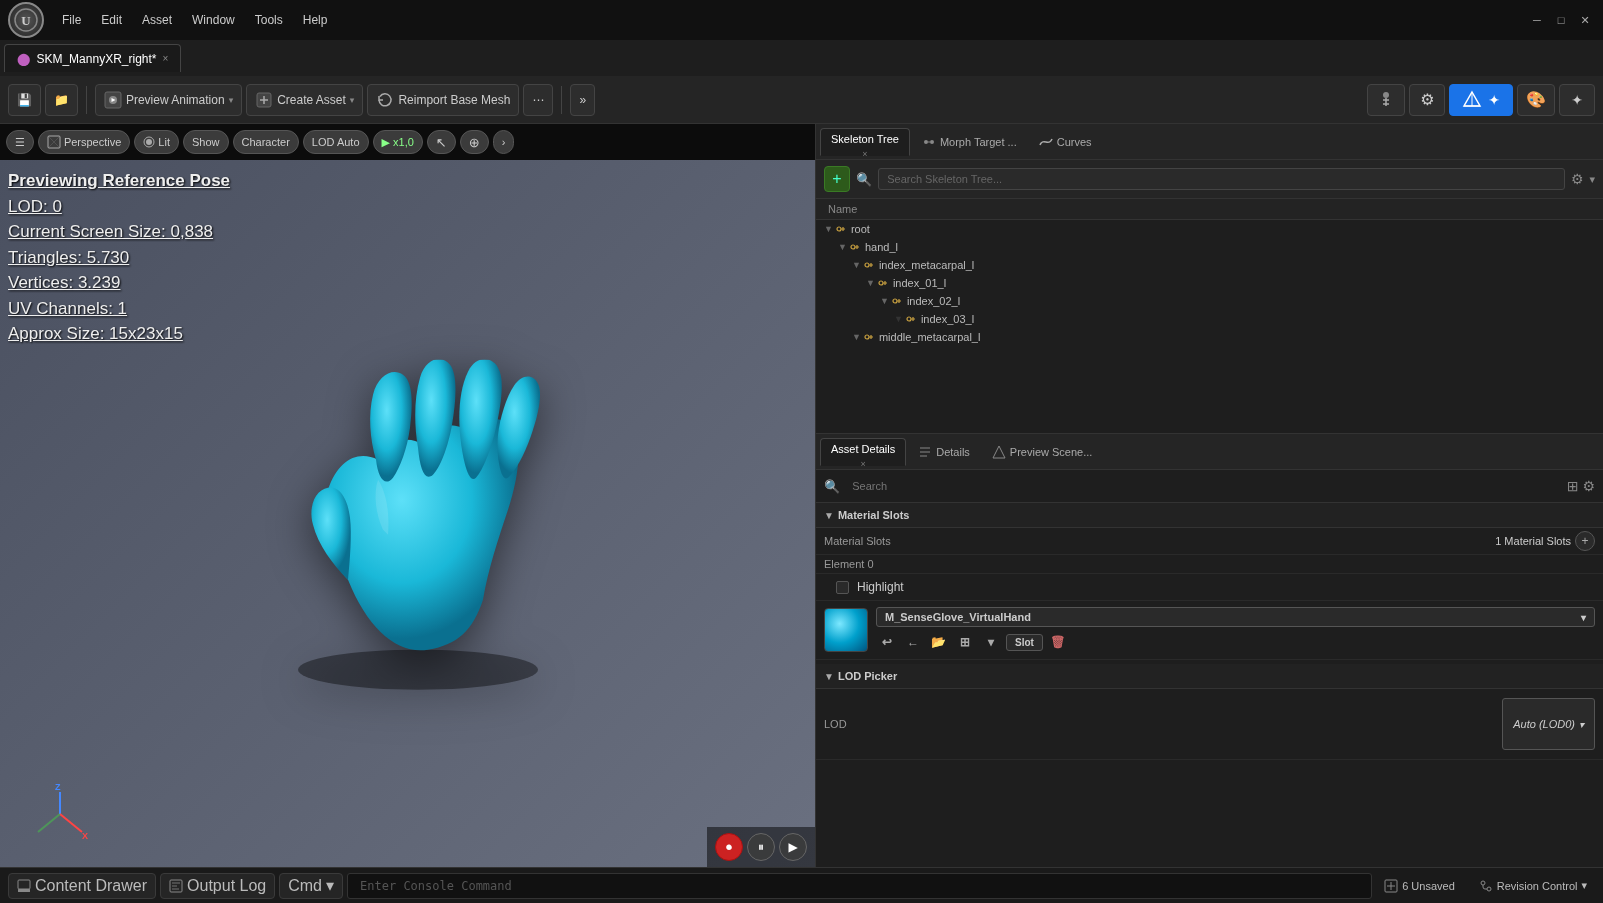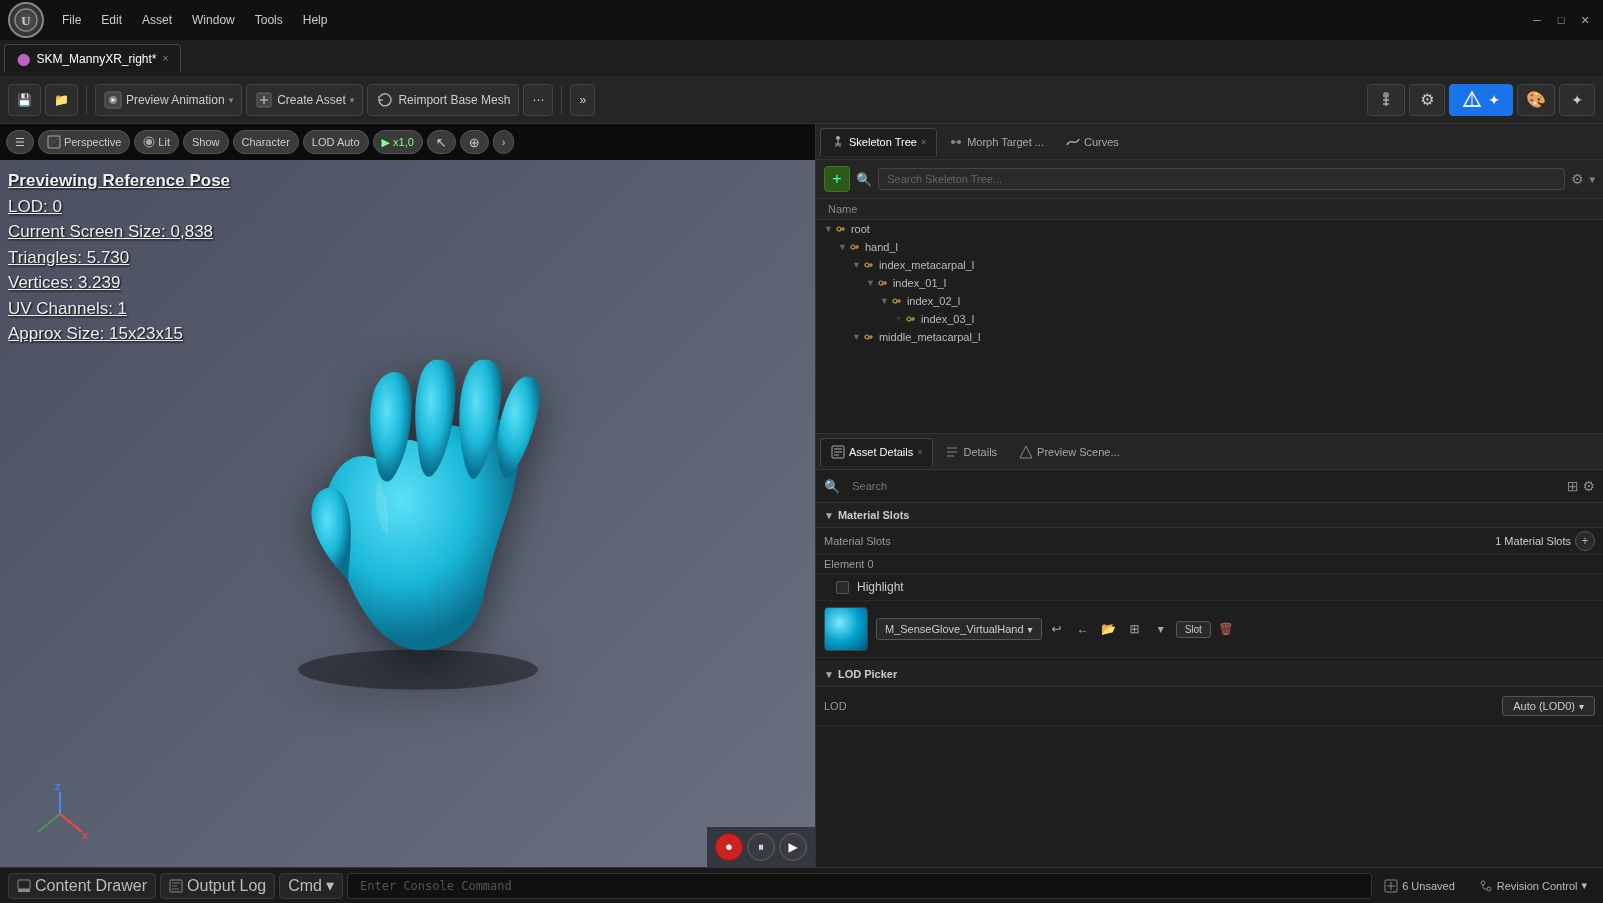--- a/index.html
+++ b/index.html
@@ -33,21 +33,21 @@
     .viewport-btn { display: flex; align-items: center; gap: 3px; padding: 3px 8px; border-radius: 12px; background: rgba(80,80,80,0.7); border: 1px solid #555; cursor: pointer; color: #ccc; font-size: 11px; height: 24px; }
     .viewport-content { flex: 1; position: relative; background: linear-gradient(135deg, #4a5060 0%, #6a7080 100%); overflow: hidden; }
     .viewport-info { position: absolute; top: 8px; left: 8px; color: #eee; font-size: 17px; line-height: 1.5; text-shadow: 1px 1px 2px #000; text-decoration: underline; }
     .hand-model { position: absolute; top: 50%; left: 50%; transform: translate(-50%, -45%); }
     .axis-indicator { position: absolute; bottom: 20px; left: 30px; }
 
     
     .right-panel { flex: 1; display: flex; flex-direction: column; background: #1e1e1e; border-left: 1px solid #333; }
     .panel-tabs { display: flex; align-items: center; background: #252525; border-bottom: 1px solid #333; height: 36px; padding: 0 4px; gap: 2px; }
     .panel-tab { display: flex; align-items: center; gap: 4px; padding: 0 10px; height: 28px; border-radius: 4px 4px 0 0; cursor: pointer; color: #aaa; font-size: 11px; }
-    .panel-tab.active { background: #1e1e1e; color: #fff; border: 1px solid #444; border-bottom-color: #1e1e1e; }
+    .panel-tab.active { background: #1e1e1e; color: #fff; border: 1px solid #444; border-bottom-color: #1e1e1e; flex-direction: column; }
     .panel-tab-close { color: #777; font-size: 9px; cursor: pointer; }
     .panel-content { flex: 0 0 300px; display: flex; flex-direction: column; border-bottom: 1px solid #333; }
     .search-bar { display: flex; align-items: center; padding: 6px 8px; gap: 6px; background: #252525; border-bottom: 1px solid #333; }
     .search-bar input { flex: 1; background: #2a2a2a; border: 1px solid #444; border-radius: 3px; color: #ccc; padding: 4px 8px; font-size: 11px; outline: none; }
     .search-bar input::placeholder { color: #666; }
     .add-btn { width: 26px; height: 26px; border-radius: 4px; background: #2d5a1b; border: 1px solid #3a7a25; color: #4fc; display: flex; align-items: center; justify-content: center; font-size: 16px; cursor: pointer; }
     .settings-icon { color: #888; font-size: 14px; cursor: pointer; }
     .col-header { padding: 4px 12px; color: #888; font-size: 11px; border-bottom: 1px solid #333; background: #232323; }
     .tree-item { display: flex; align-items: center; padding: 3px 8px; cursor: pointer; font-size: 11px; color: #bbb; }
     .tree-indent { display: inline-block; }
@@ -66,21 +66,21 @@
     .material-row { display: flex; align-items: center; padding: 6px 8px; gap: 8px; border-bottom: 1px solid #2a2a2a; }
     .checkbox { width: 13px; height: 13px; border: 1px solid #555; background: #2a2a2a; display: flex; align-items: center; justify-content: center; cursor: pointer; border-radius: 2px; }
     .material-thumb { width: 44px; height: 44px; border-radius: 4px; background: radial-gradient(circle at 35% 35%, #7de8ff, #00a0cc, #005580); border: 1px solid #444; }
     .material-dropdown { display: flex; align-items: center; gap: 4px; background: #2a2a2a; border: 1px solid #555; border-radius: 3px; padding: 3px 8px; font-size: 11px; color: #ccc; cursor: pointer; }
     .material-actions { display: flex; align-items: center; gap: 4px; }
     .mat-btn { width: 22px; height: 22px; display: flex; align-items: center; justify-content: center; color: #aaa; cursor: pointer; font-size: 12px; }
     .slot-btn { padding: 2px 8px; background: #2a2a2a; border: 1px solid #555; border-radius: 3px; color: #ccc; font-size: 10px; cursor: pointer; }
     .lod-section { padding: 6px 8px; border-bottom: 1px solid #2a2a2a; }
     .lod-row { display: flex; align-items: center; justify-content: space-between; padding: 3px 0; }
     .lod-label { color: #999; font-size: 11px; }
-    .lod-dropdown { display: flex; align-items: center; gap: 4px; background: #2a2a2a; border: 1px solid #555; border-radius: 3px; padding: 3px 10px; font-size: 11px; color: #ccc; cursor: pointer; }
+    .lod-dropdown { display: flex; align-items: center; gap: 4px; background: #2a2a2a; border: 1px solid #555; border-radius: 3px; padding: 19px 10px; font-size: 11px; color: #ccc; cursor: pointer; font-style: italic; }
 
     
     .bottom-bar { display: flex; align-items: center; background: #1a1a1a; height: 36px; padding: 0 8px; gap: 4px; border-top: 1px solid #333; position: absolute; bottom: 0; width: 100%; }
     .bottom-btn { display: flex; align-items: center; gap: 4px; padding: 4px 8px; border-radius: 4px; background: #252525; border: 1px solid #3a3a3a; cursor: pointer; color: #bbb; font-size: 16px; height: 26px; }
     .console-input { flex: 1; background: #111; border: 1px solid #333; border-radius: 3px; color: #888; padding: 4px 12px; font-size: 12px; outline: none; font-family: monospace; height: 26px; }
     .console-input::placeholder { color: #555; }
     .status-right { margin-left: auto; display: flex; align-items: center; gap: 8px; }
     .status-btn { display: flex; align-items: center; gap: 4px; padding: 4px 8px; color: #bbb; font-size: 11px; cursor: pointer; }
 
     
@@ -476,21 +476,21 @@
           </div>
 
           <div class="material-row" style="padding-left: 20px;">
             <div class="checkbox"></div>
             <span>Highlight</span>
           </div>
 
 
           <div class="material-row" style="padding-left: 8px; align-items: center; gap: 8px;">
             <div class="material-thumb"></div>
-            <div style="display: flex; flex-direction: row; flex: 1; gap: 4px;">
+            <div style="display: flex; flex-direction: column; flex: 1; gap: 4px; font-weight: bold;">
               <div class="material-dropdown">
                 <span>M_SenseGlove_VirtualHand</span>
                 <span style="margin-left:auto; font-size:10px;">▾</span>
               </div>
               <div class="material-actions">
                 <div class="mat-btn">↩</div>
                 <div class="mat-btn">←</div>
                 <div class="mat-btn">📂</div>
                 <div class="mat-btn">⊞</div>
                 <div class="mat-btn">▾</div>

